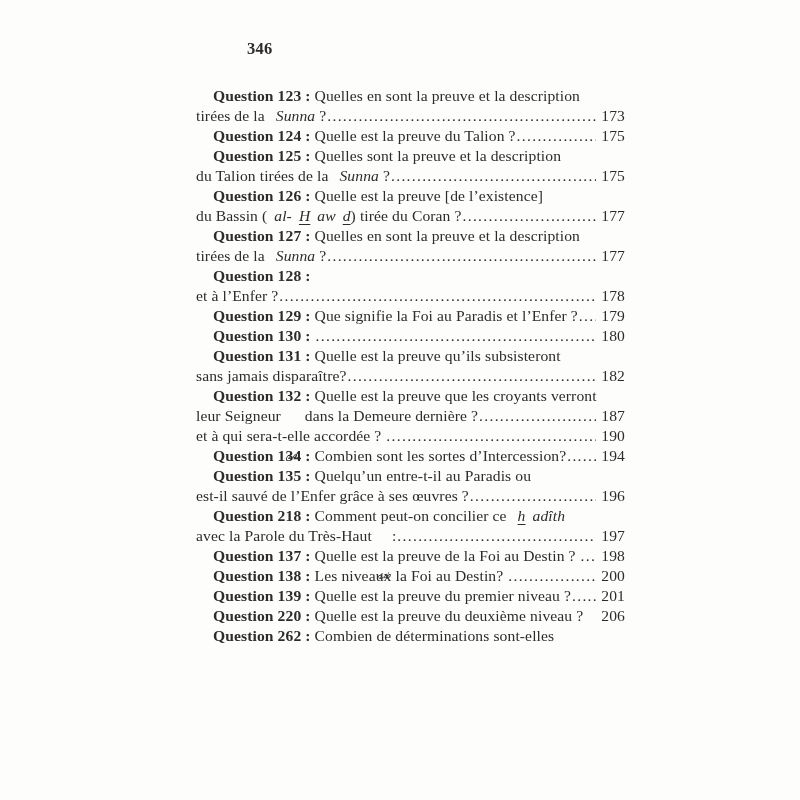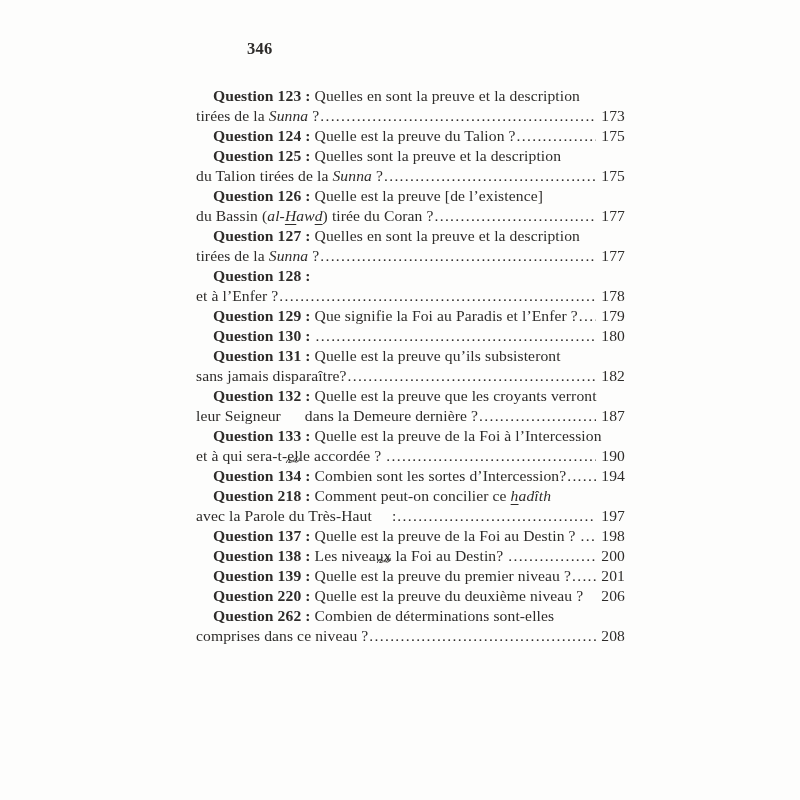--- a/index.html
+++ b/index.html
@@ -24,29 +24,29 @@
     letter-spacing:0.3px;
     margin-left:40px;
   }
   .toc {
     position:absolute;
     left:196px; top:86px;
     width:429px;
   }
   .line {
     display:flex;
-    align-items:flex-end;
+    align-items:center;
     font-size:15.6px;
     line-height:20px;
     letter-spacing:0.1px;
   }
   .line span { white-space:pre; }
   .line.indent { padding-left:17px; }
   .b { font-weight:700; }
-  .i { font-style:italic; }
+  .i { font-style:italic;margin-left:7px; }
   .u { text-decoration:underline; text-decoration-thickness:1px; text-underline-offset:3px; }
   .leader {
     flex:1 1 auto;
     min-width:0;
     overflow:hidden;
     white-space:nowrap;
     margin:0 2px 0 1px;
   }
   .leader::after {
     content:"................................................................................................................";
@@ -181,36 +181,43 @@
       <circle cx="6.1" cy="3.6" r="0.55" fill="#2e2c2a" stroke="none"></circle>
       <circle cx="12.4" cy="2.9" r="0.55" fill="#2e2c2a" stroke="none"></circle>
     </svg>
   </span>
           <span> dans la Demeure dernière ?</span>
           <span class="leader"></span>
           <span class="pageno">187</span>
         </div>
       </div>
       <div>
-        <div class="line indent">
-          <span class="b">Question 133 : </span>
-          <span>Quelle est la preuve de la Foi à l’Intercession</span>
-        </div>
         <div class="line">
           <span>et à qui sera-t-elle accordée ? </span>
           <span class="leader"></span>
           <span class="pageno">190</span>
         </div>
       </div>
       <div>
         <div class="line indent">
           <span class="b">Question 134 : </span>
           <span>Combien sont les sortes d’Intercession?</span>
           <span class="leader"></span>
           <span class="pageno">194</span>
+        </div>
+      </div>
+      <div>
+        <div class="line indent">
+          <span class="b">Question 135 : </span>
+          <span>Quelqu’un entre-t-il au Paradis ou</span>
+        </div>
+        <div class="line">
+          <span>est-il sauvé de l’Enfer grâce à ses œuvres ?</span>
+          <span class="leader"></span>
+          <span class="pageno">196</span>
         </div>
       </div>
       <div>
         <div class="line indent">
           <span class="b">Question 218 : </span>
           <span>Comment peut-on concilier ce </span>
           <span class="i u">h</span>
           <span class="i">adîth</span>
         </div>
         <div class="line">
@@ -258,20 +265,15 @@
           <span>Quelle est la preuve du deuxième niveau ? </span>
           <span class="leader empty"></span>
           <span class="pageno">206</span>
         </div>
       </div>
       <div>
         <div class="line indent">
           <span class="b">Question 262 : </span>
           <span>Combien de déterminations sont-elles</span>
         </div>
-        <div class="line">
-          <span>comprises dans ce niveau ?</span>
-          <span class="leader"></span>
-          <span class="pageno">208</span>
-        </div>
       </div>
     </div>
 </div>
 
 </body></html>

